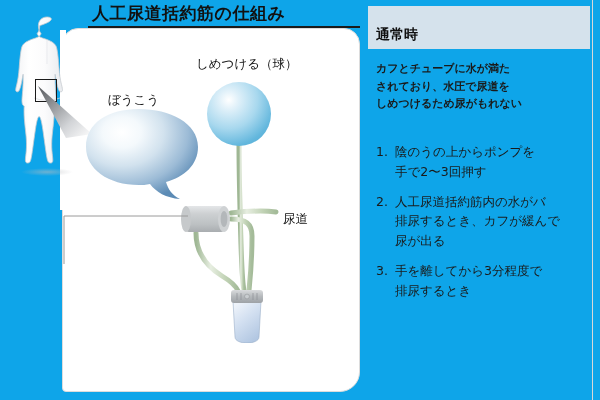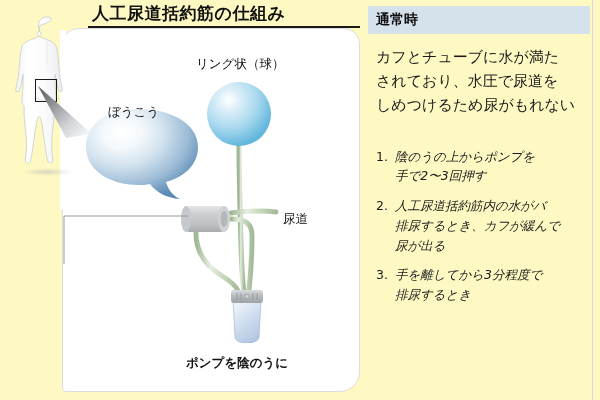--- a/index.html
+++ b/index.html
@@ -11,21 +11,21 @@
     width: 600px;
     height: 400px;
     overflow: hidden;
     font-family: "DejaVu Sans", "Liberation Sans", sans-serif;
     color: #1a1a1a;
     position: relative;
   }
   #root {
     position: absolute;
     inset: 0;
-    background: #fef9c3;
+    background: #0ea5e9;
   }
 
   
   .title {
     position: absolute;
     left: 92px;
     top: 2px;
     width: 268px;
     font-size: 17px;
     font-weight: 700;
@@ -136,21 +136,21 @@
   }
 
   
   .dlabel {
     position: absolute;
     font-size: 12.5px;
     color: #111111;
     white-space: nowrap;
     line-height: 1.35;
   }
-  .dlabel.bladder-label  { left: 108px; top: 104px; }
+  .dlabel.bladder-label  { left: 108px; top: 92px; }
   .dlabel.balloon-label  { left: 196px; top: 56px; }
   .dlabel.urethra-label  { left: 283px; top: 211px; }
   .dlabel.pump-label     { left: 186px; top: 355px; font-weight: 700; }
 
   .cuff-label {
     position: absolute;
     left: 53px;
     top: 260px;
     width: 135px;
     font-size: 12.5px;
@@ -181,31 +181,32 @@
     top: 0px;
     width: 1px;
     height: 400px;
     background: #d8d8d8;
   }
   .sec-head {
     background: #d5e2ec;
     font-size: 14px;
     font-weight: 700;
     color: #101010;
-    padding: 5px 8px 6px 8px;
+    padding: 20px 8px 6px 8px;
     box-sizing: border-box;
     line-height: 1.2;
   }
   .sec-body {
-    font-size: 15px;
+    font-size: 11px;
     line-height: 1.62;
     color: #1a1a1a;
     padding: 11px 6px 0 8px;
     box-sizing: border-box;
     white-space: pre-line;
+    font-weight: bold;
   }
   .sec-spacer { height: 18px; }
 
   .step-list {
     margin: 0;
     padding: 11px 4px 0 8px;
     list-style: none;
   }
   .step-item {
     display: flex;
@@ -217,21 +218,20 @@
   }
   .step-num {
     width: 19px;
     flex: 0 0 19px;
     font-size: 12.5px;
     color: #1a1a1a;
   }
   .step-text {
     flex: 1 1 auto;
     white-space: pre-line;
-    font-style: italic;
   }
 </style>
 </head>
 <body>
 
 <div id="root">
 
   <div class="title">人工尿道括約筋の仕組み</div>
   <div class="title-rule"></div>
 
@@ -383,23 +383,22 @@
       </g>
       <circle cx="19" cy="11.5" r="2.4" fill="#c9cdd0" stroke="#93979b" stroke-width="0.6"></circle>
     </svg>
   </div>
 
   <svg class="leader" style="left:60px; top:214px; width:130px; height:56px;" viewBox="0 0 130 56">
     <path d="M128 2 L4 2 L4 50"></path>
   </svg>
 
   <div class="dlabel bladder-label">ぼうこう</div>
-  <div class="dlabel balloon-label">リング状（球）</div>
+  <div class="dlabel balloon-label">しめつける（球）</div>
   <div class="dlabel urethra-label">尿道</div>
-  <div class="dlabel pump-label">ポンプを陰のうに</div>
 
   <div class="cuff-label">
   </div>
 
   <div class="info-col">
 
     <div class="sec-head">通常時</div>
     <div class="sec-body">カフとチューブに水が満た
 されており、水圧で尿道を
 しめつけるため尿がもれない</div>

